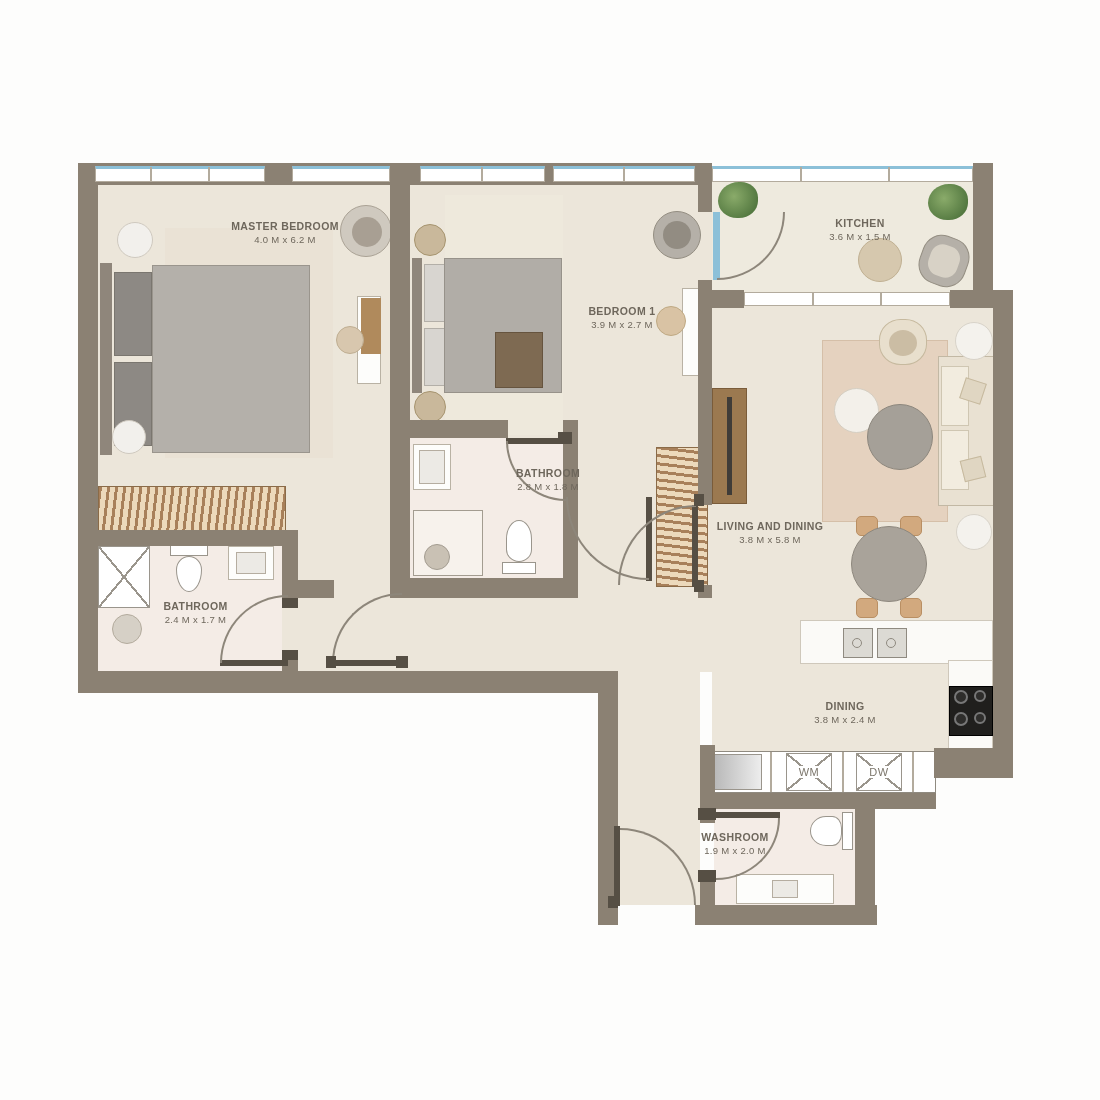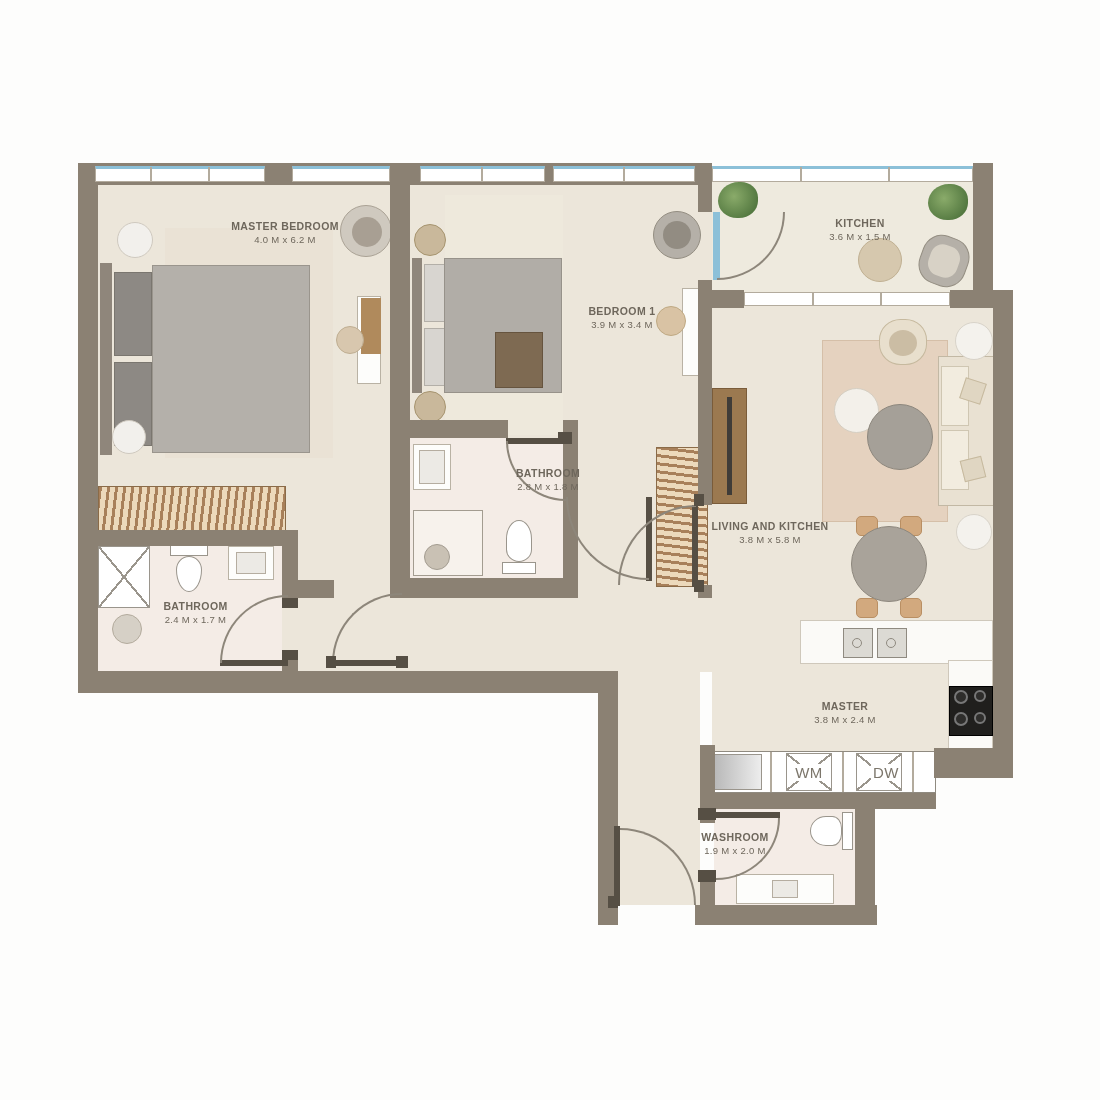--- a/index.html
+++ b/index.html
@@ -27,21 +27,21 @@
       linear-gradient(to top right,transparent calc(50% - 1px),#9a958c calc(50% - 1px),#9a958c calc(50% + 1px),transparent calc(50% + 1px)),
       linear-gradient(to bottom right,transparent calc(50% - 1px),#9a958c calc(50% - 1px),#9a958c calc(50% + 1px),transparent calc(50% + 1px)),
       #fff;
     border:1.5px solid #9a958c;}
   .hatch-h{background:repeating-linear-gradient(97deg,#a8805a 0 3px,#ecd9bb 3px 8px);border:1px solid #8a6b48;z-index:3;}
   .hatch-v{background:repeating-linear-gradient(7deg,#a8805a 0 3px,#ecd9bb 3px 8px);border:1px solid #8a6b48;z-index:3;}
   .round{border-radius:50%;}
   .room-label{z-index:7;text-align:center;color:#6e675c;line-height:1.3;}
   .rname{display:block;font-size:10.5px;font-weight:700;letter-spacing:.4px;}
   .rdims{display:block;font-size:9.5px;letter-spacing:.3px;}
-  .appl{font-size:15px;color:#7c766b;letter-spacing:.5px;background:#fff;padding:0 2px;position:relative;z-index:4;}
+  .appl{font-size:11px;color:#7c766b;letter-spacing:.5px;background:#fff;padding:0 2px;position:relative;z-index:4;}
   .white-furn{background:#fdfdfb;border:1px solid #b9b2a4;}
   .plant{border-radius:55% 45% 50% 50%;background:radial-gradient(circle at 40% 40%,#8aab6a,#537840 75%);z-index:3;}
 </style>
 </head>
 <body>
 
 <div class="plan">
 
   <div class="floor" style="left:98px;top:183px;width:500px;height:489px;"></div>
   <div class="floor" style="left:410px;top:183px;width:302px;height:415px;"></div>
@@ -136,21 +136,21 @@
   <div class="f round" style="left:954px;top:690px;width:14px;height:14px;border:2px solid #777;background:#2e2d2b;"></div>
   <div class="f round" style="left:974px;top:690px;width:12px;height:12px;border:2px solid #777;background:#2e2d2b;"></div>
   <div class="f round" style="left:954px;top:712px;width:14px;height:14px;border:2px solid #777;background:#2e2d2b;"></div>
   <div class="f round" style="left:974px;top:712px;width:12px;height:12px;border:2px solid #777;background:#2e2d2b;"></div>
 
   <div class="f" style="left:710px;top:751px;width:226px;height:42px;background:#fff;border:1.5px solid #8f8a80;"></div>
   <div class="f" style="left:714px;top:754px;width:48px;height:36px;background:linear-gradient(90deg,#b9b9b9,#ededed);border:1px solid #9a958c;"></div>
   <div class="xbox" style="left:786px;top:753px;width:46px;height:38px;">
     <span class="appl">WM</span>
   </div>
-  <div class="xbox" style="left:856px;top:753px;width:46px;height:38px;justify-content:flex-end;">
+  <div class="xbox" style="left:856px;top:753px;width:46px;height:38px;">
     <span class="appl">DW</span>
   </div>
   <div class="mull" style="left:770px;top:752px;height:40px;"></div>
   <div class="mull" style="left:842px;top:752px;height:40px;"></div>
   <div class="mull" style="left:912px;top:752px;height:40px;"></div>
 
   <div class="f" style="left:810px;top:816px;width:32px;height:30px;background:#fff;border:1px solid #9a958c;border-radius:50% 30% 30% 50%/50% 40% 40% 50%;"></div>
   <div class="f" style="left:842px;top:812px;width:11px;height:38px;background:#fff;border:1px solid #9a958c;"></div>
   <div class="f white-furn" style="left:736px;top:874px;width:98px;height:30px;"></div>
   <div class="f" style="left:772px;top:880px;width:26px;height:18px;background:#eceae5;border:1px solid #b5ada0;"></div>
@@ -229,40 +229,40 @@
   <div class="jamb" style="left:698px;top:808px;width:18px;height:12px;"></div>
   <div class="jamb" style="left:698px;top:870px;width:18px;height:12px;"></div>
   <div class="jamb" style="left:608px;top:896px;width:10px;height:12px;"></div>
 
   <div class="room-label" style="left:205px;top:220px;width:160px;">
     <span class="rname">MASTER BEDROOM</span>
     <span class="rdims">4.0 M x 6.2 M</span>
   </div>
   <div class="room-label" style="left:552px;top:305px;width:140px;">
     <span class="rname">BEDROOM 1</span>
-    <span class="rdims">3.9 M x 3.4 M</span>
+    <span class="rdims">3.9 M x 2.7 M</span>
   </div>
   <div class="room-label" style="left:790px;top:217px;width:140px;">
     <span class="rname">KITCHEN</span>
     <span class="rdims">3.6 M x 1.5 M</span>
   </div>
   <div class="room-label" style="left:128px;top:600px;width:135px;">
     <span class="rname">BATHROOM</span>
     <span class="rdims">2.4 M x 1.7 M</span>
   </div>
   <div class="room-label" style="left:488px;top:467px;width:120px;">
     <span class="rname">BATHROOM</span>
     <span class="rdims">2.8 M x 1.8 M</span>
   </div>
   <div class="room-label" style="left:695px;top:520px;width:150px;">
-    <span class="rname">LIVING AND KITCHEN</span>
+    <span class="rname">LIVING AND DINING</span>
     <span class="rdims">3.8 M x 5.8 M</span>
   </div>
   <div class="room-label" style="left:785px;top:700px;width:120px;">
-    <span class="rname">MASTER</span>
+    <span class="rname">DINING</span>
     <span class="rdims">3.8 M x 2.4 M</span>
   </div>
   <div class="room-label" style="left:676px;top:831px;width:118px;">
     <span class="rname">WASHROOM</span>
     <span class="rdims">1.9 M x 2.0 M</span>
   </div>
 
 </div>
 
 </body></html>

